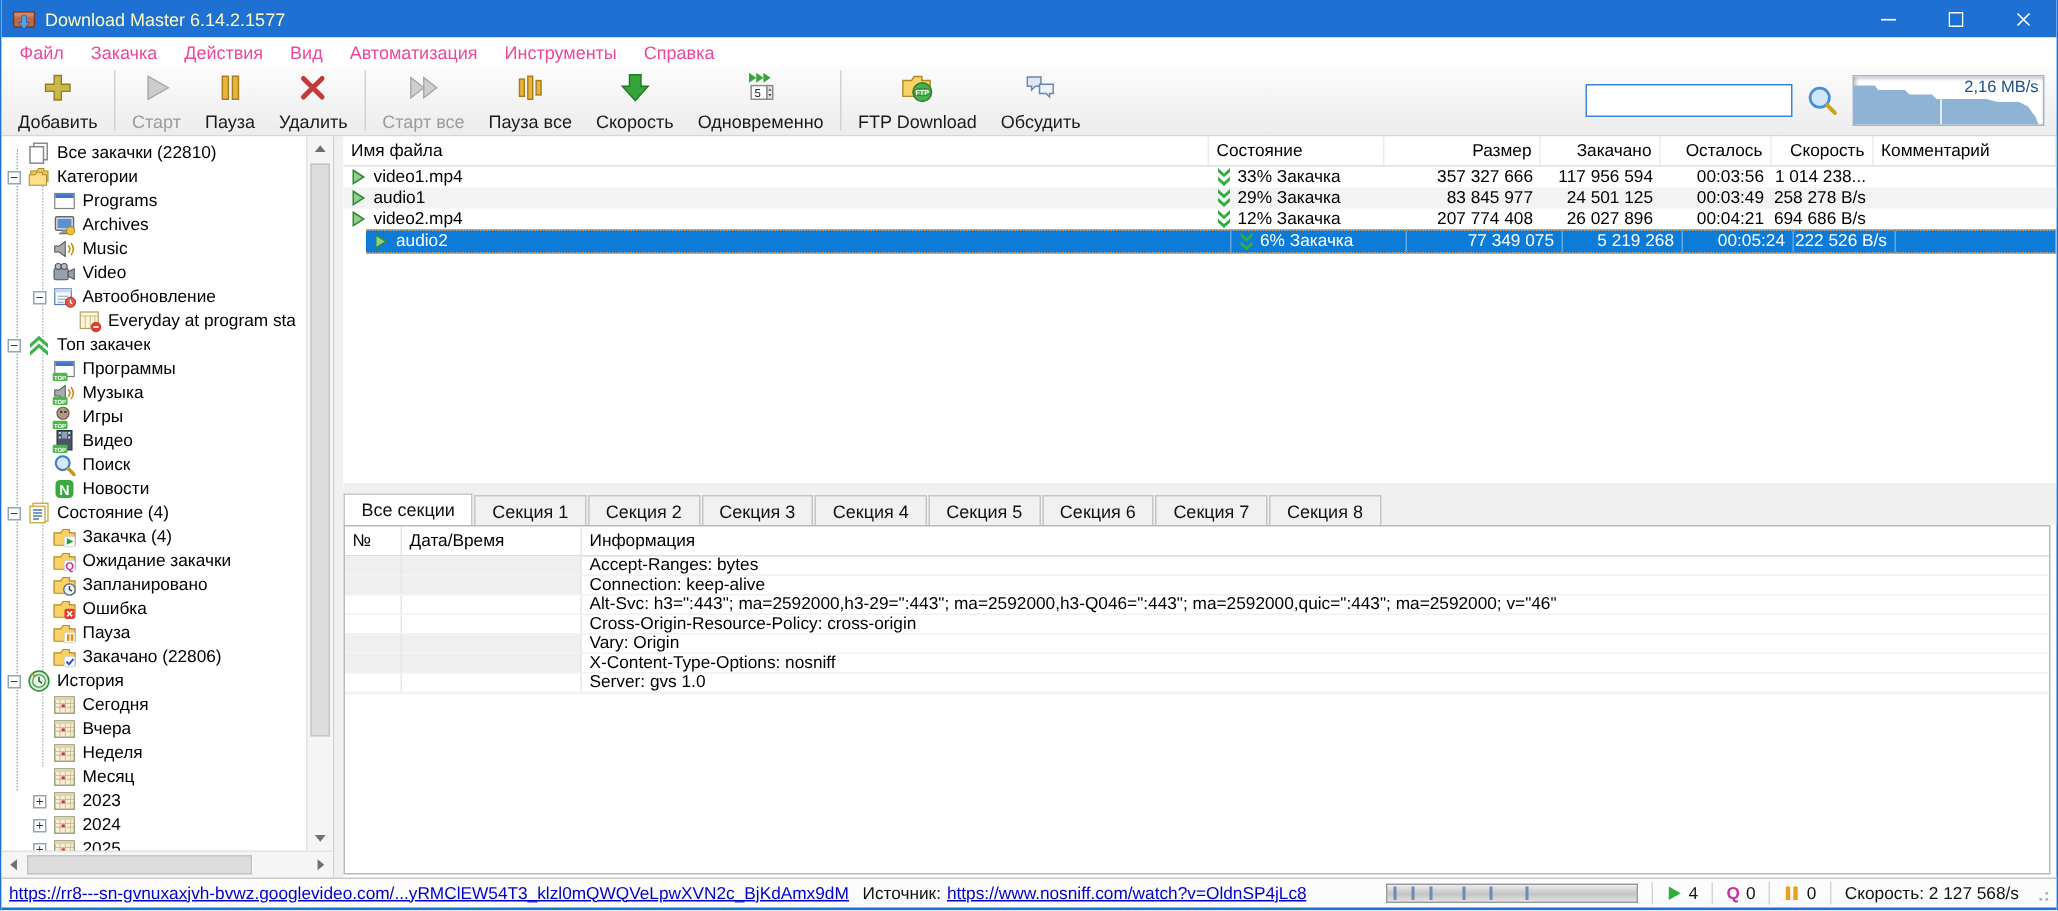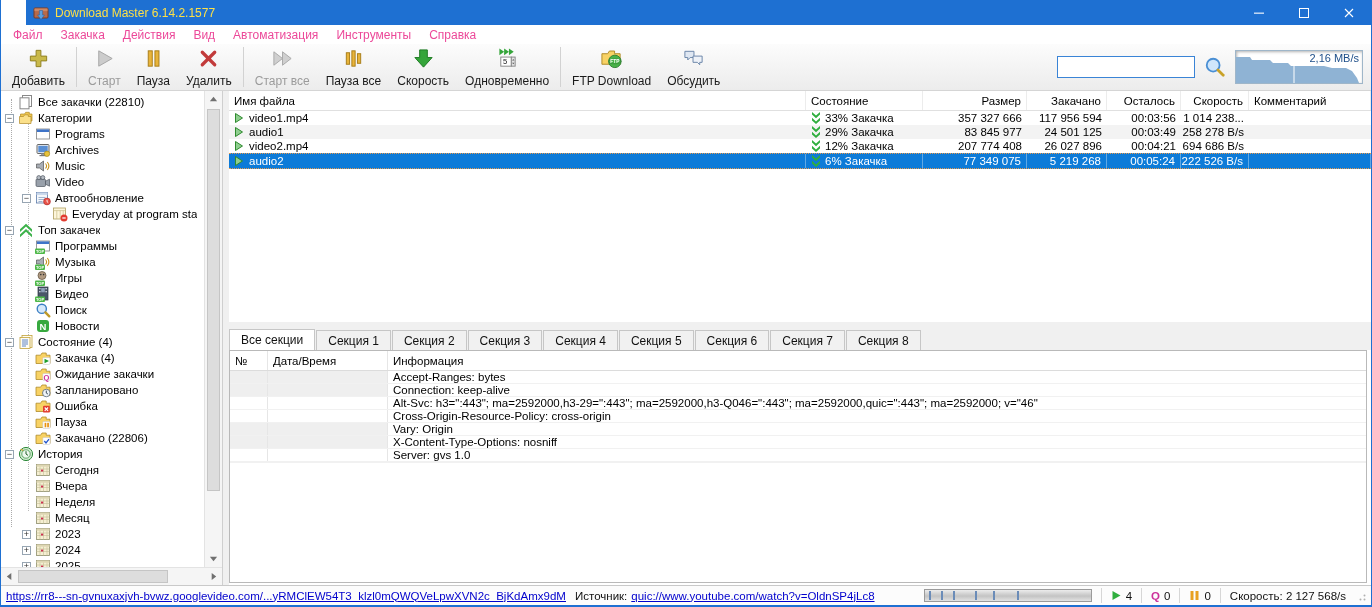--- a/index.html
+++ b/index.html
@@ -1,20 +1,20 @@
 <!DOCTYPE html>
 <html><head>
 <meta charset="utf-8">
 <style>
   * { box-sizing: border-box; margin: 0; padding: 0; }
   body { width:1372px; height:607px; font-family:"Liberation Sans", sans-serif; background:#fff; overflow:hidden; }
   .window { width:1372px; height:607px; display:flex; flex-direction:column; background:#fff; border-left:1px solid #1e70d2; border-right:1px solid #1e70d2; overflow:hidden; }
 
   
-  .titlebar { flex:0 0 25px; background:#1e70d2; color:#fde047; display:flex; align-items:center; font-size:12px;margin-left:25px; }
+  .titlebar { flex:0 0 25px; background:#1e70d2; color:#fef9c3; display:flex; align-items:center; font-size:12px; }
   .title-icon { width:16px; height:16px; margin:0 6px 0 7px; }
   .title-text { margin-right:auto; }
   .wc { width:45px; height:25px; display:flex; align-items:center; justify-content:center; }
   .wc svg { width:10px; height:10px; }
 
   
   .menubar { flex:0 0 19px; display:flex; align-items:center; background:#fff; font-size:12px; padding-left:3px; }
   .menu-item { padding:2px 9px; color:#ec4899; }
 
   
@@ -53,21 +53,21 @@
   .hspace { flex:1; }
   .splitter { flex:0 0 6px; background:#f0f0f0; }
 
   .content { flex:1; display:flex; flex-direction:column; min-width:0; }
   .files { flex:1; display:flex; flex-direction:column; min-height:0; background:#fff; }
   .fhead { flex:0 0 20px; display:flex; border-bottom:1px solid #e0e0e0; font-size:11.5px; color:#000; }
   .fcell { display:flex; align-items:center; padding:0 5px; overflow:hidden; white-space:nowrap; }
   .fhead .fcell { border-right:1px solid #ececec; }
   .frow { flex:0 0 19px; display:flex; font-size:11.5px; color:#000; }
   .frow.alt { background:#f3f3f3; }
-  .frow.selected { background:#0d7bd8; color:#fff; border-top:1px dotted #e79a4d; border-bottom:1px dotted #e79a4d; }
+  .frow.selected { background:#0d7bd8; color:#fff; border-top:1px dotted #e79a4d; border-bottom:1px dotted #e79a4d;margin-left:15px; }
   .frow.selected .fcell { border-right:1px solid rgba(255,255,255,.35); }
   .c-fname { width:577px; flex:0 0 577px; gap:5px; }
   .c-fstate { width:117px; flex:0 0 117px; gap:4px; }
   .c-fsize { width:104px; flex:0 0 104px; justify-content:flex-end; }
   .c-fdl { width:80px; flex:0 0 80px; justify-content:flex-end; }
   .c-fleft { width:74px; flex:0 0 74px; justify-content:flex-end; }
   .c-fspeed { width:68px; flex:0 0 68px; justify-content:flex-end; }
   .c-fcomment { flex:1; }
   .fic { display:flex; align-items:center; }
 
@@ -833,21 +833,21 @@
               <span class="lcell c-linfo"></span>
             </div>
           </div>
       </div>
     </div>
   </div>
 
   <div class="statusbar">
     <span class="sb-link" style="max-width:560px;">https://rr8---sn-gvnuxaxjvh-bvwz.googlevideo.com/...yRMClEW54T3_klzl0mQWQVeLpwXVN2c_BjKdAmx9dMRyWacg</span>
     <span class="sb-srclabel">Источник:</span>
-    <span class="sb-link">quic://www.youtube.com/watch?v=OldnSP4jLc8</span>
+    <span class="sb-link">https://www.nosniff.com/watch?v=OldnSP4jLc8</span>
     <span class="sb-right">
       <span class="segbar">
         <i style="left:4px"></i>
           <i style="left:16px"></i>
           <i style="left:28px"></i>
           <i style="left:50px"></i>
           <i style="left:68px"></i>
           <i style="left:92px"></i>
       </span>
       <span class="sb-sep"></span>

